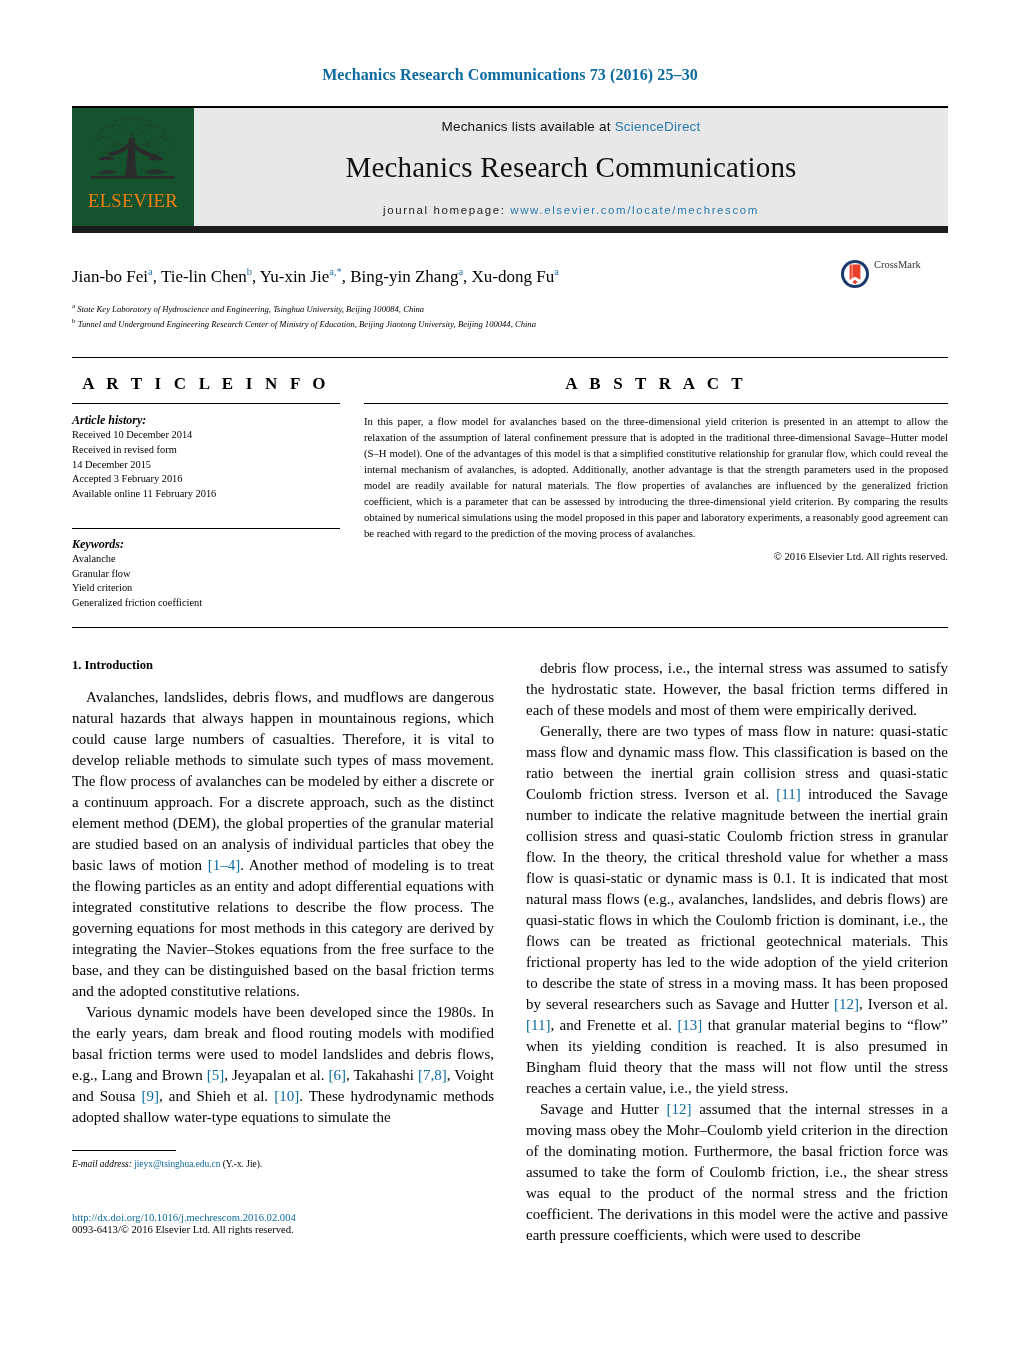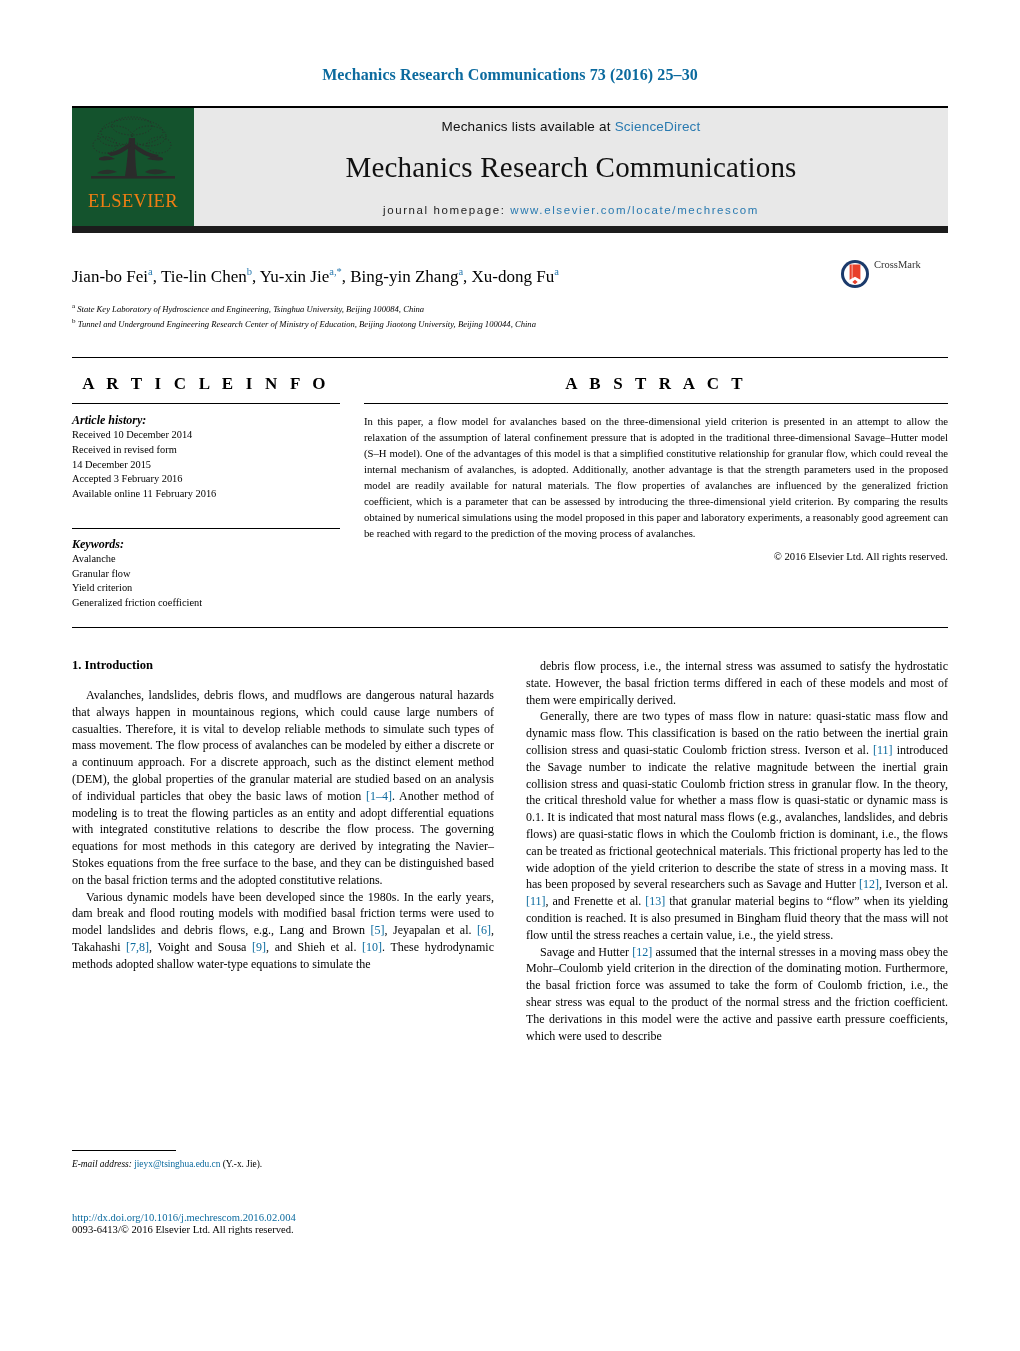--- a/index.html
+++ b/index.html
@@ -255,21 +255,21 @@
   }
   .bcol { width: 422px; flex: 0 0 422px; }
   .h2 {
     font-weight: bold;
     font-size: 12.6px;
     margin: 0 0 14px 0;
     font-family: "Liberation Serif", serif;
   }
   .bcol p {
     margin: 0;
-    font-size: 12px;
+    font-size: 15px;
     line-height: 1.40;
     text-align: justify;
     text-indent: 14px;
   }
   .bcol p.first { text-indent: 14px; }
   a.ref, .ref {
     color: #0b6a9e;
     text-decoration: none;
   }
 

